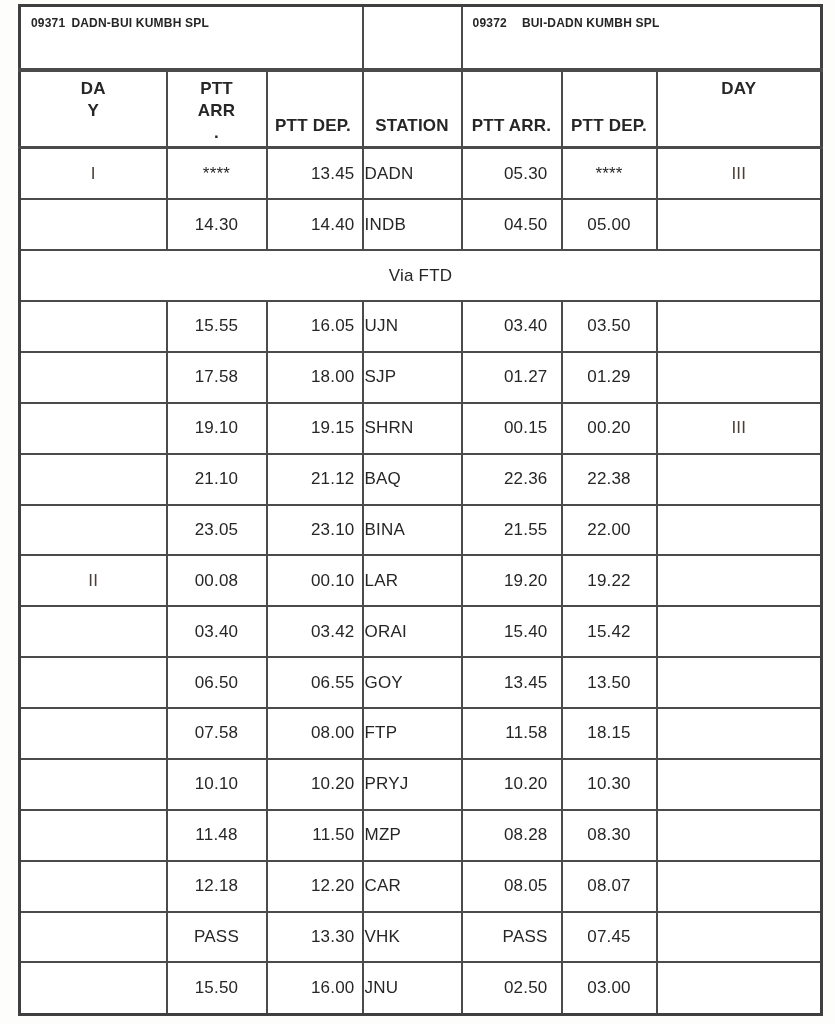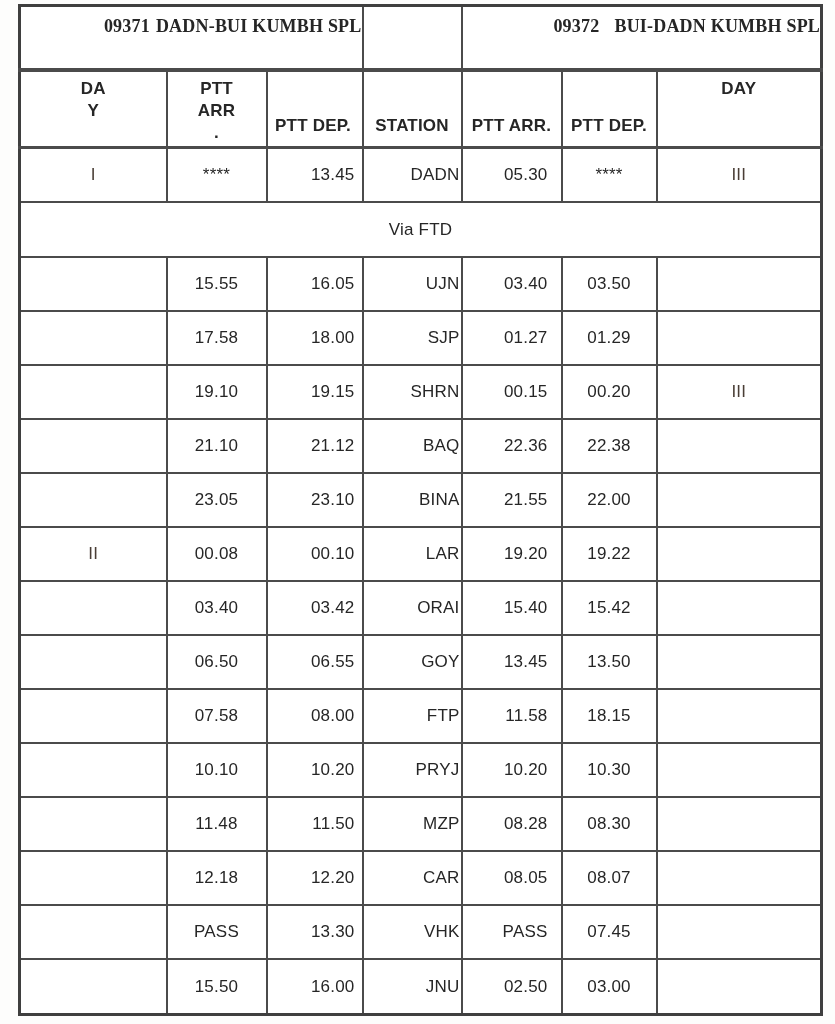--- a/index.html
+++ b/index.html
@@ -31,26 +31,25 @@
   }
   table.timetable, table.timetable th, table.timetable td {
     border: 2px solid #4b4b4b;
   }
   table.timetable { border-width: 3px; border-color: #3f3f3f; }
 
   
   tr.title-row th {
     border-bottom-width: 4px;
     vertical-align: top;
-    text-align: right;
-    font-size: 18px;
+    text-align: left;
+    font-size: 12px;
     font-weight: bold;
     padding: 9px 0 0 10px;
     letter-spacing: 0.2px;
-    font-family: Liberation Serif, serif;
   }
   tr.title-row { height: 64px; }
   .train-number { margin-right: 6px; }
   .title-right .train-number { margin-right: 15px; margin-top: 46px; }
 
   
   tr.col-head-row { height: 76px; }
   tr.col-head-row th {
     font-size: 17px;
     font-weight: bold;
@@ -69,21 +68,21 @@
   tbody td {
     font-size: 17px;
     border-top-width: 3px;
     border-bottom-width: 3px;
     vertical-align: middle;
     letter-spacing: 0.2px;
   }
   td.c1 { text-align: center; }
   td.c2 { text-align: center; }
   td.c3 { text-align: right; padding-right: 7px; }
-  td.c4 { text-align: right; }
+  td.c4 { text-align: left; }
   td.c5 { text-align: right; padding-right: 13px; border-radius: 12px; }
   td.c6 { text-align: center; }
   td.c7 { text-align: center; }
   td.day-marker { color: #4a3e36; }
   td.via-cell { text-align: center; font-size: 17px; }
 </style>
 </head>
 <body>
 
 <div class="page">
@@ -124,20 +123,29 @@
         <tr>
           <td class="c1 day-marker">I</td>
           <td class="c2">****</td>
           <td class="c3">13.45</td>
           <td class="c4">DADN</td>
           <td class="c5">05.30</td>
           <td class="c6">****</td>
           <td class="c7 day-marker">III</td>
         </tr>
         <tr>
+          <td class="c1"></td>
+          <td class="c2">14.30</td>
+          <td class="c3">14.40</td>
+          <td class="c4">INDB</td>
+          <td class="c5">04.50</td>
+          <td class="c6">05.00</td>
+          <td class="c7"></td>
+        </tr>
+        <tr>
           <td colspan="7" class="via-cell">Via FTD</td>
         </tr>
         <tr>
           <td class="c1"></td>
           <td class="c2">15.55</td>
           <td class="c3">16.05</td>
           <td class="c4">UJN</td>
           <td class="c5">03.40</td>
           <td class="c6">03.50</td>
           <td class="c7"></td>

